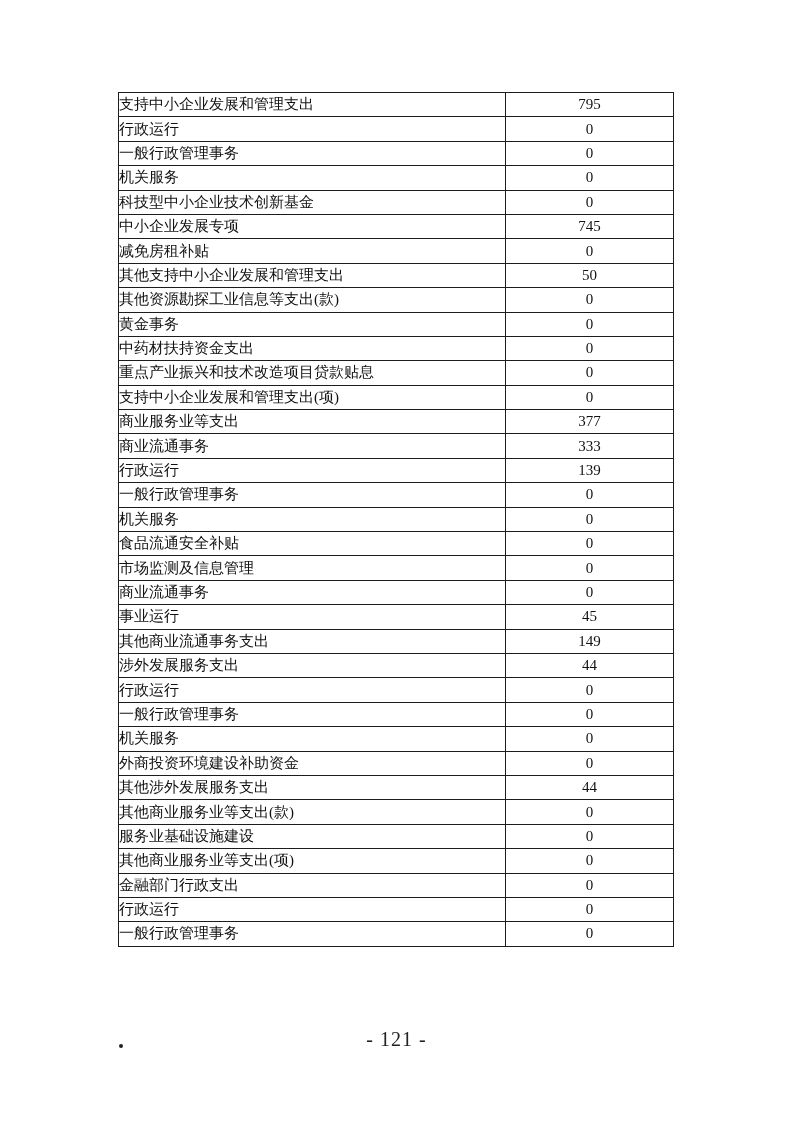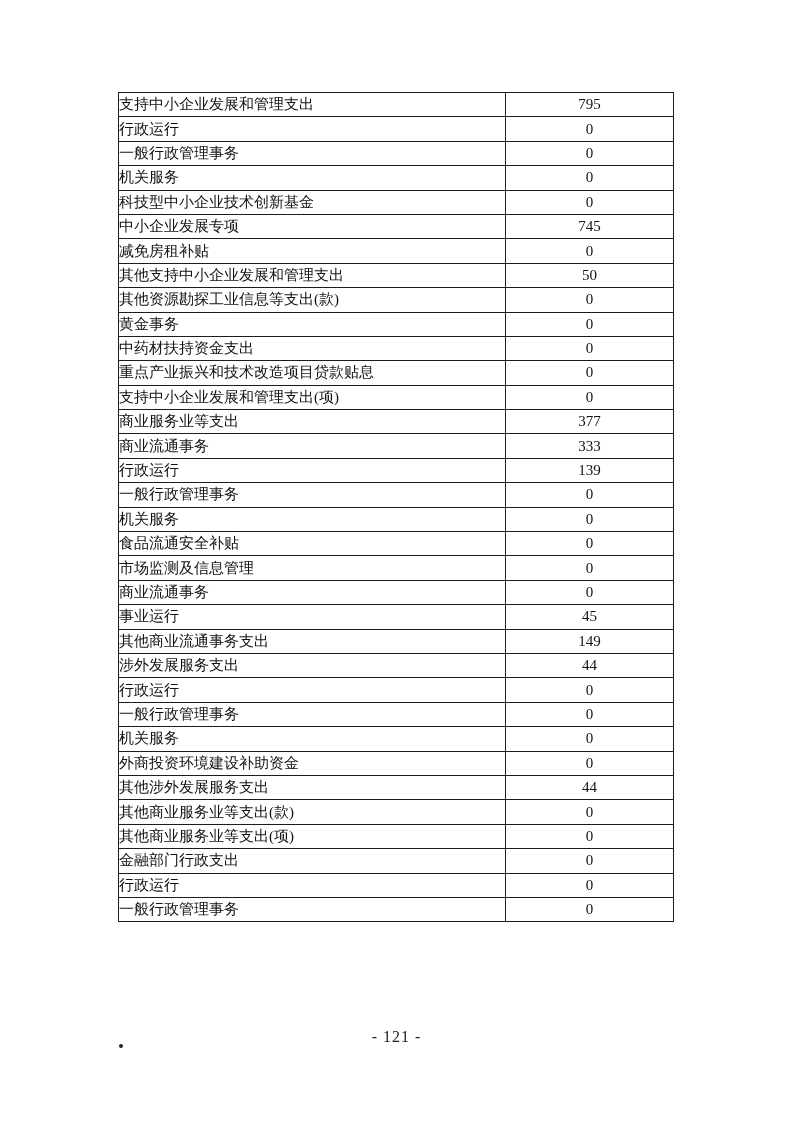--- a/index.html
+++ b/index.html
@@ -48,21 +48,21 @@
   }
   .indent-0 { padding-left: 3px; }
   .indent-1 { padding-left: 14px; }
   .indent-2 { padding-left: 28px; }
   .footer {
     position: absolute;
     left: 0;
     top: 1028px;
     width: 793px;
     text-align: center;
-    font-size: 16px;
+    font-size: 20px;
     color: #222;
     letter-spacing: 1px;
   }
   .stray-dot {
     position: absolute;
     left: 119px;
     top: 1044px;
     width: 4px;
     height: 4px;
     border-radius: 50%;
@@ -190,20 +190,24 @@
         </tr>
         <tr>
           <td class="label-cell indent-2">其他涉外发展服务支出</td>
           <td class="value-cell">44</td>
         </tr>
         <tr>
           <td class="label-cell indent-1">其他商业服务业等支出(款)</td>
           <td class="value-cell">0</td>
         </tr>
         <tr>
+          <td class="label-cell indent-2">服务业基础设施建设</td>
+          <td class="value-cell">0</td>
+        </tr>
+        <tr>
           <td class="label-cell indent-2">其他商业服务业等支出(项)</td>
           <td class="value-cell">0</td>
         </tr>
         <tr>
           <td class="label-cell indent-1">金融部门行政支出</td>
           <td class="value-cell">0</td>
         </tr>
         <tr>
           <td class="label-cell indent-2">行政运行</td>
           <td class="value-cell">0</td>

